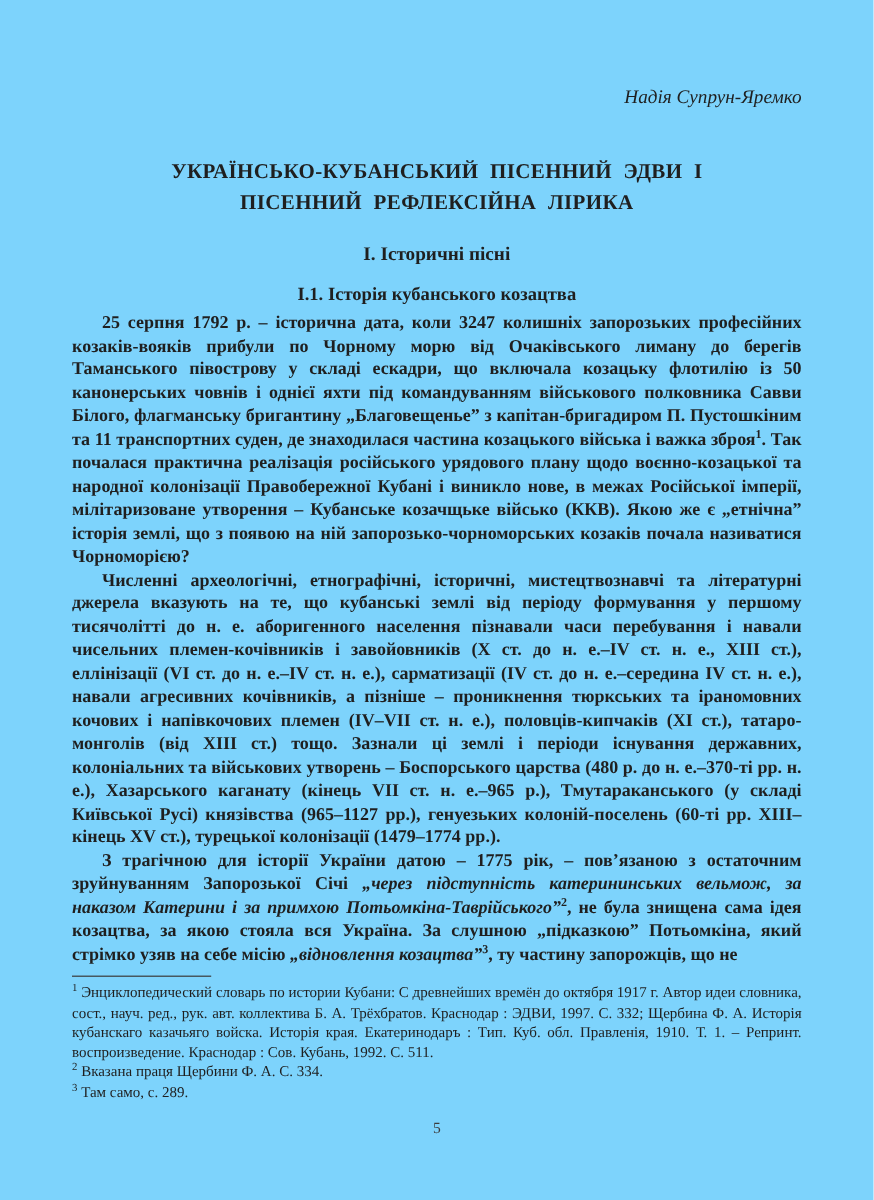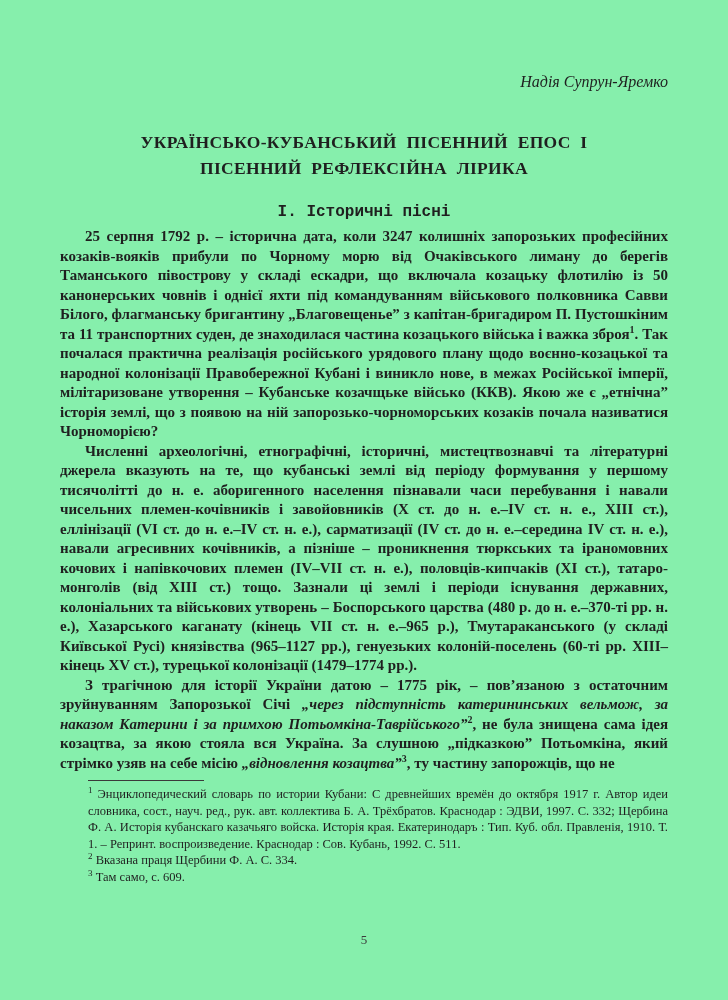--- a/index.html
+++ b/index.html
@@ -1,21 +1,21 @@
 <!DOCTYPE html>
 <html lang="uk"><head>
 <meta charset="utf-8">
 <style>
   html, body { margin: 0; padding: 0; background: #ffffff; }
   .page {
     position: relative;
     width: 728px;
     height: 1000px;
     margin: 0 auto;
-    background: #86efac;
+    background: #7dd3fc;
     box-sizing: border-box;
     padding: 72px 60px 0 60px;
     font-family: "Liberation Serif", "DejaVu Serif", serif;
     color: #1f1f1f;
     overflow: hidden;
   }
   .author {
     text-align: right;
     font-style: italic;
     font-size: 16px;
@@ -30,21 +30,20 @@
     word-spacing: 5px;
     letter-spacing: 0.3px;
   }
   .title .title-line { display: block; }
   .section-heading {
     margin: 21px 0 0 0;
     text-align: center;
     font-size: 16px;
     font-weight: bold;
     line-height: 21px;
-    font-family: Liberation Mono, monospace;
   }
   .subsection-heading {
     margin: 12px 0 0 0;
     text-align: center;
     font-size: 15.5px;
     font-weight: bold;
     line-height: 21px;
   }
   .body-text {
     margin-top: 4px;
@@ -52,21 +51,21 @@
     line-height: 19.5px;
     text-align: justify;
   }
   .body-text p { margin: 0; text-indent: 25px; font-weight: bold; }
   .seg-italic { font-style: italic; }
   sup.fn-ref {
     font-size: 10px;
     line-height: 0;
     vertical-align: super;
   }
-  .footnote-area { margin-top: 7px; margin-left: 28px; }
+  .footnote-area { margin-top: 7px; }
   .fn-rule {
     width: 116px;
     height: 0;
     border-top: 1.2px solid #3a3a3a;
     margin: 0 0 5px 0;
   }
   .footnote {
     margin: 0;
     font-size: 12.5px;
     line-height: 16.5px;
@@ -84,37 +83,38 @@
   }
 </style>
 </head>
 <body>
 
 <div class="page">
 
   <div class="author">Надія Супрун-Яремко</div>
 
   <h1 class="title">
-    <span class="title-line">УКРАЇНСЬКО-КУБАНСЬКИЙ ПІСЕННИЙ ЕПОС І</span>
+    <span class="title-line">УКРАЇНСЬКО-КУБАНСЬКИЙ ПІСЕННИЙ ЭДВИ І</span>
     <span class="title-line">ПІСЕННИЙ РЕФЛЕКСІЙНА ЛІРИКА</span>
   </h1>
 
   <h2 class="section-heading">I. Історичні пісні</h2>
 
+  <h3 class="subsection-heading">I.1. Історія кубанського козацтва</h3>
 
   <div class="body-text" id="body-text">
       <p><span class="seg-normal">25 серпня 1792 р. – історична дата, коли 3247 колишніх запорозьких професійних козаків-вояків прибули по Чорному морю від Очаківського лиману до берегів Таманського півострову у складі ескадри, що включала козацьку флотилію із 50 канонерських човнів і однієї яхти під командуванням військового полковника Савви Білого, флагманську бригантину „Благовещенье” з капітан-бригадиром П. Пустошкіним та 11 транспортних суден, де знаходилася частина козацького війська і важка зброя</span><sup class="fn-ref">1</sup><span class="seg-normal">. Так почалася практична реалізація російського урядового плану щодо воєнно-козацької та народної колонізації Правобережної Кубані і виникло нове, в межах Російської імперії, мілітаризоване утворення – Кубанське козачщьке військо (ККВ). Якою же є „етнічна” історія землі, що з появою на ній запорозько-чорноморських козаків почала називатися Чорноморією?</span></p>
       <p><span class="seg-normal">Численні археологічні, етнографічні, історичні, мистецтвознавчі та літературні джерела вказують на те, що кубанські землі від періоду формування у першому тисячолітті до н. е. аборигенного населення пізнавали часи перебування і навали чисельних племен-кочівників і завойовників (X ст. до н. е.–IV ст. н. е., XIII ст.), еллінізації (VI ст. до н. е.–IV ст. н. е.), сарматизації (IV ст. до н. е.–середина IV ст. н. е.), навали агресивних кочівників, а пізніше – проникнення тюркських та іраномовних кочових і напівкочових племен (IV–VII ст. н. е.), половців-кипчаків (XI ст.), татаро-монголів (від XIII ст.) тощо. Зазнали ці землі і періоди існування державних, колоніальних та військових утворень – Боспорського царства (480 р. до н. е.–370-ті рр. н. е.), Хазарського каганату (кінець VII ст. н. е.–965 р.), Тмутараканського (у складі Київської Русі) князівства (965–1127 рр.), генуезьких колоній-поселень (60-ті рр. XIII–кінець XV ст.), турецької колонізації (1479–1774 рр.).</span></p>
       <p><span class="seg-normal">З трагічною для історії України датою – 1775 рік, – пов’язаною з остаточним зруйнуванням Запорозької Січі </span><span class="seg-italic">„через підступність катерининських вельмож, за наказом Катерини і за примхою Потьомкіна-Таврійського”</span><sup class="fn-ref">2</sup><span class="seg-normal">, не була знищена сама ідея козацтва, за якою стояла вся Україна. За слушною „підказкою” Потьомкіна, який стрімко узяв на себе місію </span><span class="seg-italic">„відновлення козацтва”</span><sup class="fn-ref">3</sup><span class="seg-normal">, ту частину запорожців, що не</span></p>
     </div>
 
   <div class="footnote-area">
     <div class="fn-rule"></div>
     <div id="footnotes">
         <p class="footnote"><sup class="fn-ref">1</sup><span> Энциклопедический словарь по истории Кубани: С древнейших времён до октября 1917 г. Автор идеи словника, сост., науч. ред., рук. авт. коллектива Б. А. Трёхбратов. Краснодар : ЭДВИ, 1997. С. 332; Щербина Ф. А. Исторія кубанскаго казачьяго войска. Исторія края. Екатеринодаръ : Тип. Куб. обл. Правленія, 1910. Т. 1. – Репринт. воспроизведение. Краснодар : Сов. Кубань, 1992. С. 511.</span></p>
         <p class="footnote"><sup class="fn-ref">2</sup><span> Вказана праця Щербини Ф. А. С. 334.</span></p>
-        <p class="footnote"><sup class="fn-ref">3</sup><span> Там само, с. 609.</span></p>
+        <p class="footnote"><sup class="fn-ref">3</sup><span> Там само, с. 289.</span></p>
       </div>
   </div>
 
   <div class="page-number">5</div>
 
 </div>
 
 </body></html>

